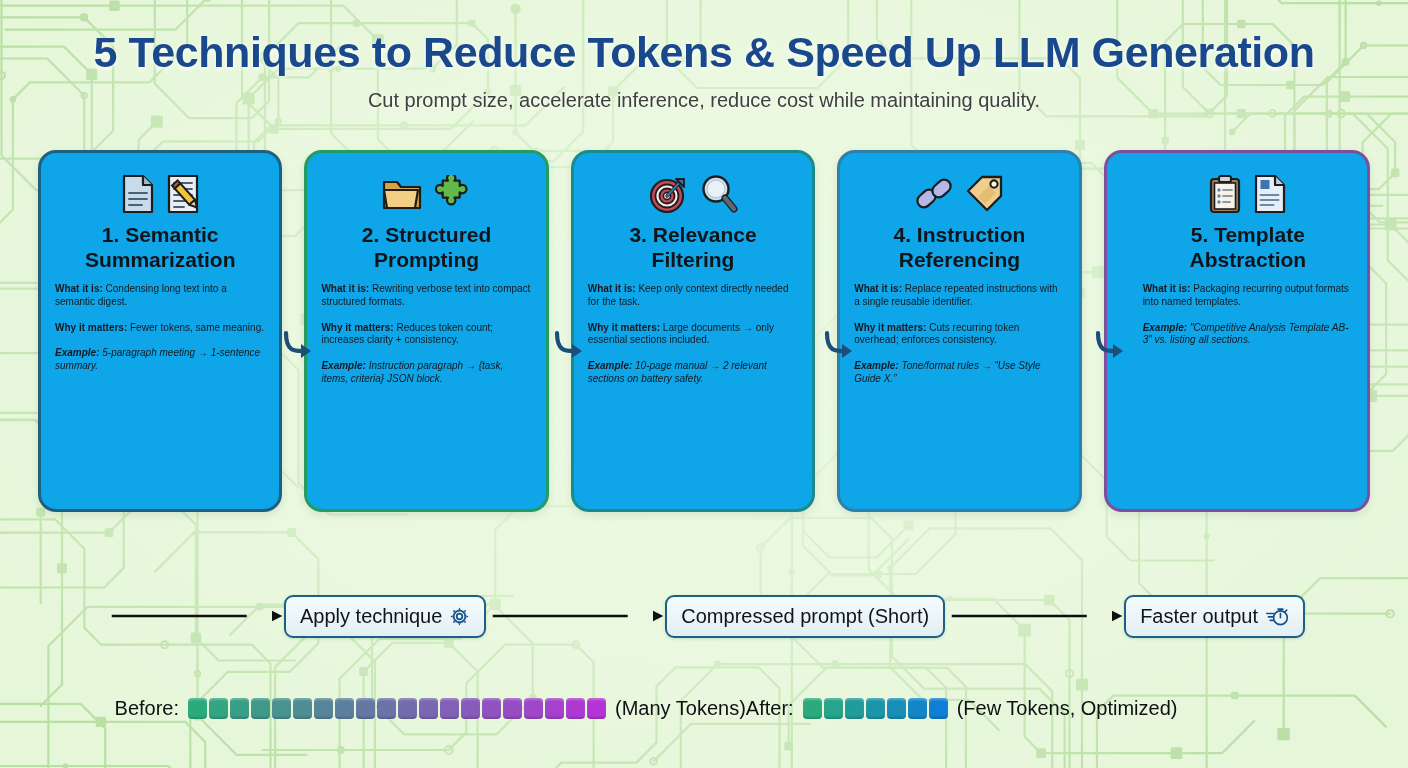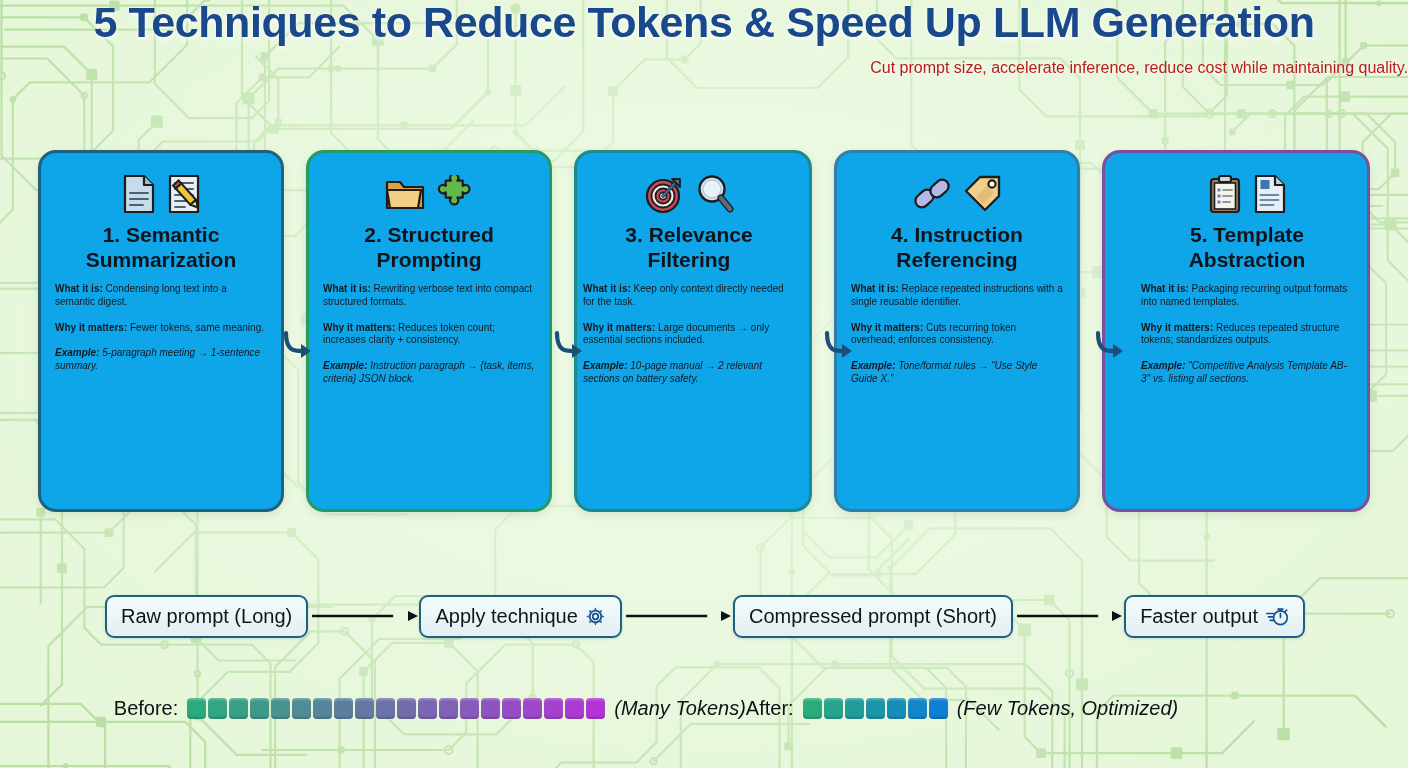--- a/index.html
+++ b/index.html
@@ -38,35 +38,35 @@
   #page {
     position: relative;
     z-index: 2;
     width: 1408px;
     height: 768px;
   }
 
   
   .header {
     text-align: center;
+    padding-top: 30px;
   }
   .title {
     font-size: 43px;
     font-weight: bold;
     color: #19488c;
     letter-spacing: -0.4px;
     line-height: 1.06;
     text-shadow: 0 2px 5px rgba(255,255,255,0.95);
   }
   .subtitle {
-    font-size: 16px;
-    color: #b91c1c;
+    font-size: 20px;
+    color: #404040;
     margin-top: 13px;
     text-shadow: 0 1px 4px rgba(255,255,255,0.95);
-    text-align: right;
   }
 
   
   .cards-row {
     position: absolute;
     top: 150px;
     left: 38px;
     width: 1332px;
     height: 362px;
     display: flex;
@@ -152,21 +152,21 @@
     top: 688px;
     left: 0;
     width: 1292px;
     height: 40px;
     display: flex;
     align-items: center;
     justify-content: center;
   }
   .legend-group { display: flex; align-items: center; gap: 9px; }
   .legend-label { font-size: 20px; color: #0d1116; white-space: nowrap; }
-  .legend-note  { font-size: 20px; color: #0d1116; white-space: nowrap; font-style: italic; }
+  .legend-note  { font-size: 20px; color: #0d1116; white-space: nowrap; }
   .token-strip { display: flex; gap: 2px; }
   .tok {
     width: 19px; height: 21px;
     border-radius: 4px;
     box-shadow: inset 0 -2px 2px rgba(0,0,0,0.16), inset 0 2px 2px rgba(255,255,255,0.25);
   }
 </style>
 </head>
 <body>
 
@@ -453,21 +453,21 @@
             </svg>
           </span>
         </div>
         <div class="card-title">2. Structured Prompting</div>
         <div class="card-body">
           <p class="para"><span class="lbl">What it is:</span> <span>Rewriting verbose text into compact structured formats.</span></p>
           <p class="para"><span class="lbl">Why it matters:</span> <span>Reduces token count; increases clarity + consistency.</span></p>
           <p class="para"><span class="lbl">Example:</span> <span>Instruction paragraph → {task, items, criteria} JSON block.</span></p>
         </div>
       </div>
-      <div class="card" style="border-color: rgb(28, 138, 138); padding-left: 6px;">
+      <div class="card" style="border-color: rgb(28, 138, 138);">
         <div class="card-icons">
           <span>
             <svg width="40" height="40" viewBox="0 0 40 40">
               <circle cx="18" cy="22" r="16" fill="#c74a5a" stroke="#1d1d1d" stroke-width="2.2"></circle>
               <circle cx="18" cy="22" r="11.5" fill="#f3e6e6" stroke="#1d1d1d" stroke-width="1.8"></circle>
               <circle cx="18" cy="22" r="7.5" fill="#c74a5a" stroke="#1d1d1d" stroke-width="1.8"></circle>
               <circle cx="18" cy="22" r="3.6" fill="#f3e6e6" stroke="#1d1d1d" stroke-width="1.6"></circle>
               <path d="M18 22L33 6" stroke="#1d1d1d" stroke-width="3.4" stroke-linecap="round"></path>
               <path d="M18 22L33 6" stroke="#3a72b5" stroke-width="2" stroke-linecap="round"></path>
               <path d="M27 5h8v8z" fill="#3a72b5" stroke="#1d1d1d" stroke-width="1.8" stroke-linejoin="round"></path>
@@ -538,21 +538,20 @@
               <rect x="7.5" y="6" width="9" height="9" fill="#3f74ae"></rect>
               <g stroke="#6a8aa6" stroke-width="1.9" stroke-linecap="round">
                 <path d="M7.5 21h18M7.5 26h18M7.5 31h13"></path>
               </g>
             </svg>
           </span>
         </div>
         <div class="card-title">5. Template Abstraction</div>
         <div class="card-body">
           <p class="para"><span class="lbl">What it is:</span> <span>Packaging recurring output formats into named templates.</span></p>
-          <p class="para"><span class="lbl">Why it matters:</span> <span>Reduces repeated structure tokens; standardizes outputs.</span></p>
           <p class="para"><span class="lbl">Example:</span> <span>"Competitive Analysis Template AB-3" vs. listing all sections.</span></p>
         </div>
       </div>
       <div class="connector" style="left: 243.8px;"><svg width="34" height="44" viewBox="0 0 34 44" fill="none">
           <path d="M4 8 C4 28, 14 26, 24 26" stroke="#1c4e7a" stroke-width="4.2" stroke-linecap="round"></path>
           <path d="M19 19 L29 26 L19 33 Z" fill="#1c4e7a"></path>
         </svg></div>
       <div class="connector" style="left: 514.6px;"><svg width="34" height="44" viewBox="0 0 34 44" fill="none">
           <path d="M4 8 C4 28, 14 26, 24 26" stroke="#1c4e7a" stroke-width="4.2" stroke-linecap="round"></path>
           <path d="M19 19 L29 26 L19 33 Z" fill="#1c4e7a"></path>
@@ -561,23 +560,20 @@
           <path d="M4 8 C4 28, 14 26, 24 26" stroke="#1c4e7a" stroke-width="4.2" stroke-linecap="round"></path>
           <path d="M19 19 L29 26 L19 33 Z" fill="#1c4e7a"></path>
         </svg></div>
       <div class="connector" style="left: 1056.2px;"><svg width="34" height="44" viewBox="0 0 34 44" fill="none">
           <path d="M4 8 C4 28, 14 26, 24 26" stroke="#1c4e7a" stroke-width="4.2" stroke-linecap="round"></path>
           <path d="M19 19 L29 26 L19 33 Z" fill="#1c4e7a"></path>
         </svg></div>
     </div>
 
   <div class="flow-row" id="flow-row">
-      <div class="flow-node">
-        <span>Raw prompt (Long)</span>
-      </div>
       <div class="flow-arrow">
         <svg width="100%" height="16" viewBox="0 0 100 16" preserveAspectRatio="none">
           <line x1="4" y1="8" x2="84" y2="8" stroke="#0d0f12" stroke-width="2.6" vector-effect="non-scaling-stroke"></line>
         </svg>
         <svg width="13" height="16" viewBox="0 0 13 16" style="margin-left:-2px">
           <path d="M0 2.5 L11 8 L0 13.5 Z" fill="#0d0f12"></path>
         </svg>
       </div>
       <div class="flow-node">
         <span>Apply technique</span>

